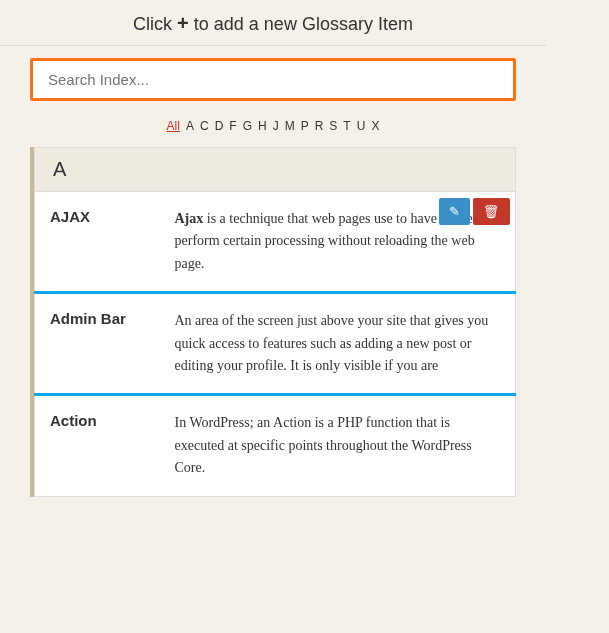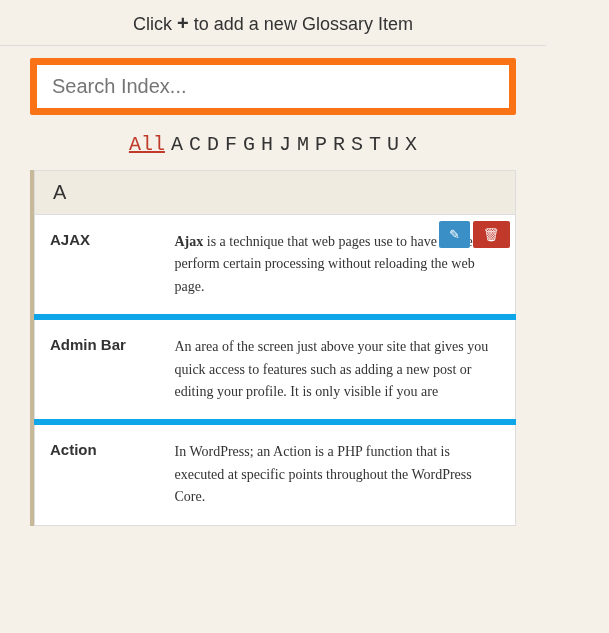--- a/index.html
+++ b/index.html
@@ -41,40 +41,40 @@
       font-size: 20px;
     }
 
     .search-section {
       padding: 12px 30px;
     }
 
     .search-input {
       width: 100%;
       padding: 10px 15px;
-      border: 7px solid #f97316;
+      border: 3px solid #f97316;
       background-color: #fff;
-      font-size: 20px;
+      font-size: 15px;
       font-family: Arial, sans-serif;
       color: #999;
       outline: none;
       border-radius: 2px;
     }
 
     .alphabet-nav {
       display: flex;
       justify-content: center;
       gap: 6px;
       padding: 6px 20px 14px;
       flex-wrap: wrap;
     }
 
     .alpha-item {
-      font-size: 20px;
-      font-family: Liberation Mono, monospace;
+      font-size: 12px;
+      font-family: Liberation Sans, sans-serif;
       color: #333;
       cursor: pointer;
       text-decoration: none;
     }
 
     .alpha-item.active {
       color: #c0392b;
       text-decoration: underline;
     }
 
@@ -95,21 +95,21 @@
 
     .glossary-table {
       width: 100%;
       border-collapse: collapse;
       border: 1px solid #ddd;
       border-top: none;
       background-color: #fff;
     }
 
     .glossary-row {
-      border-bottom: 6px solid #0ea5e9;
+      border-bottom: 3px solid #0ea5e9;
       position: relative;
     }
 
     .glossary-row:last-child {
       border-bottom: none;
     }
 
     .term-cell {
       padding: 16px 15px;
       font-weight: bold;

